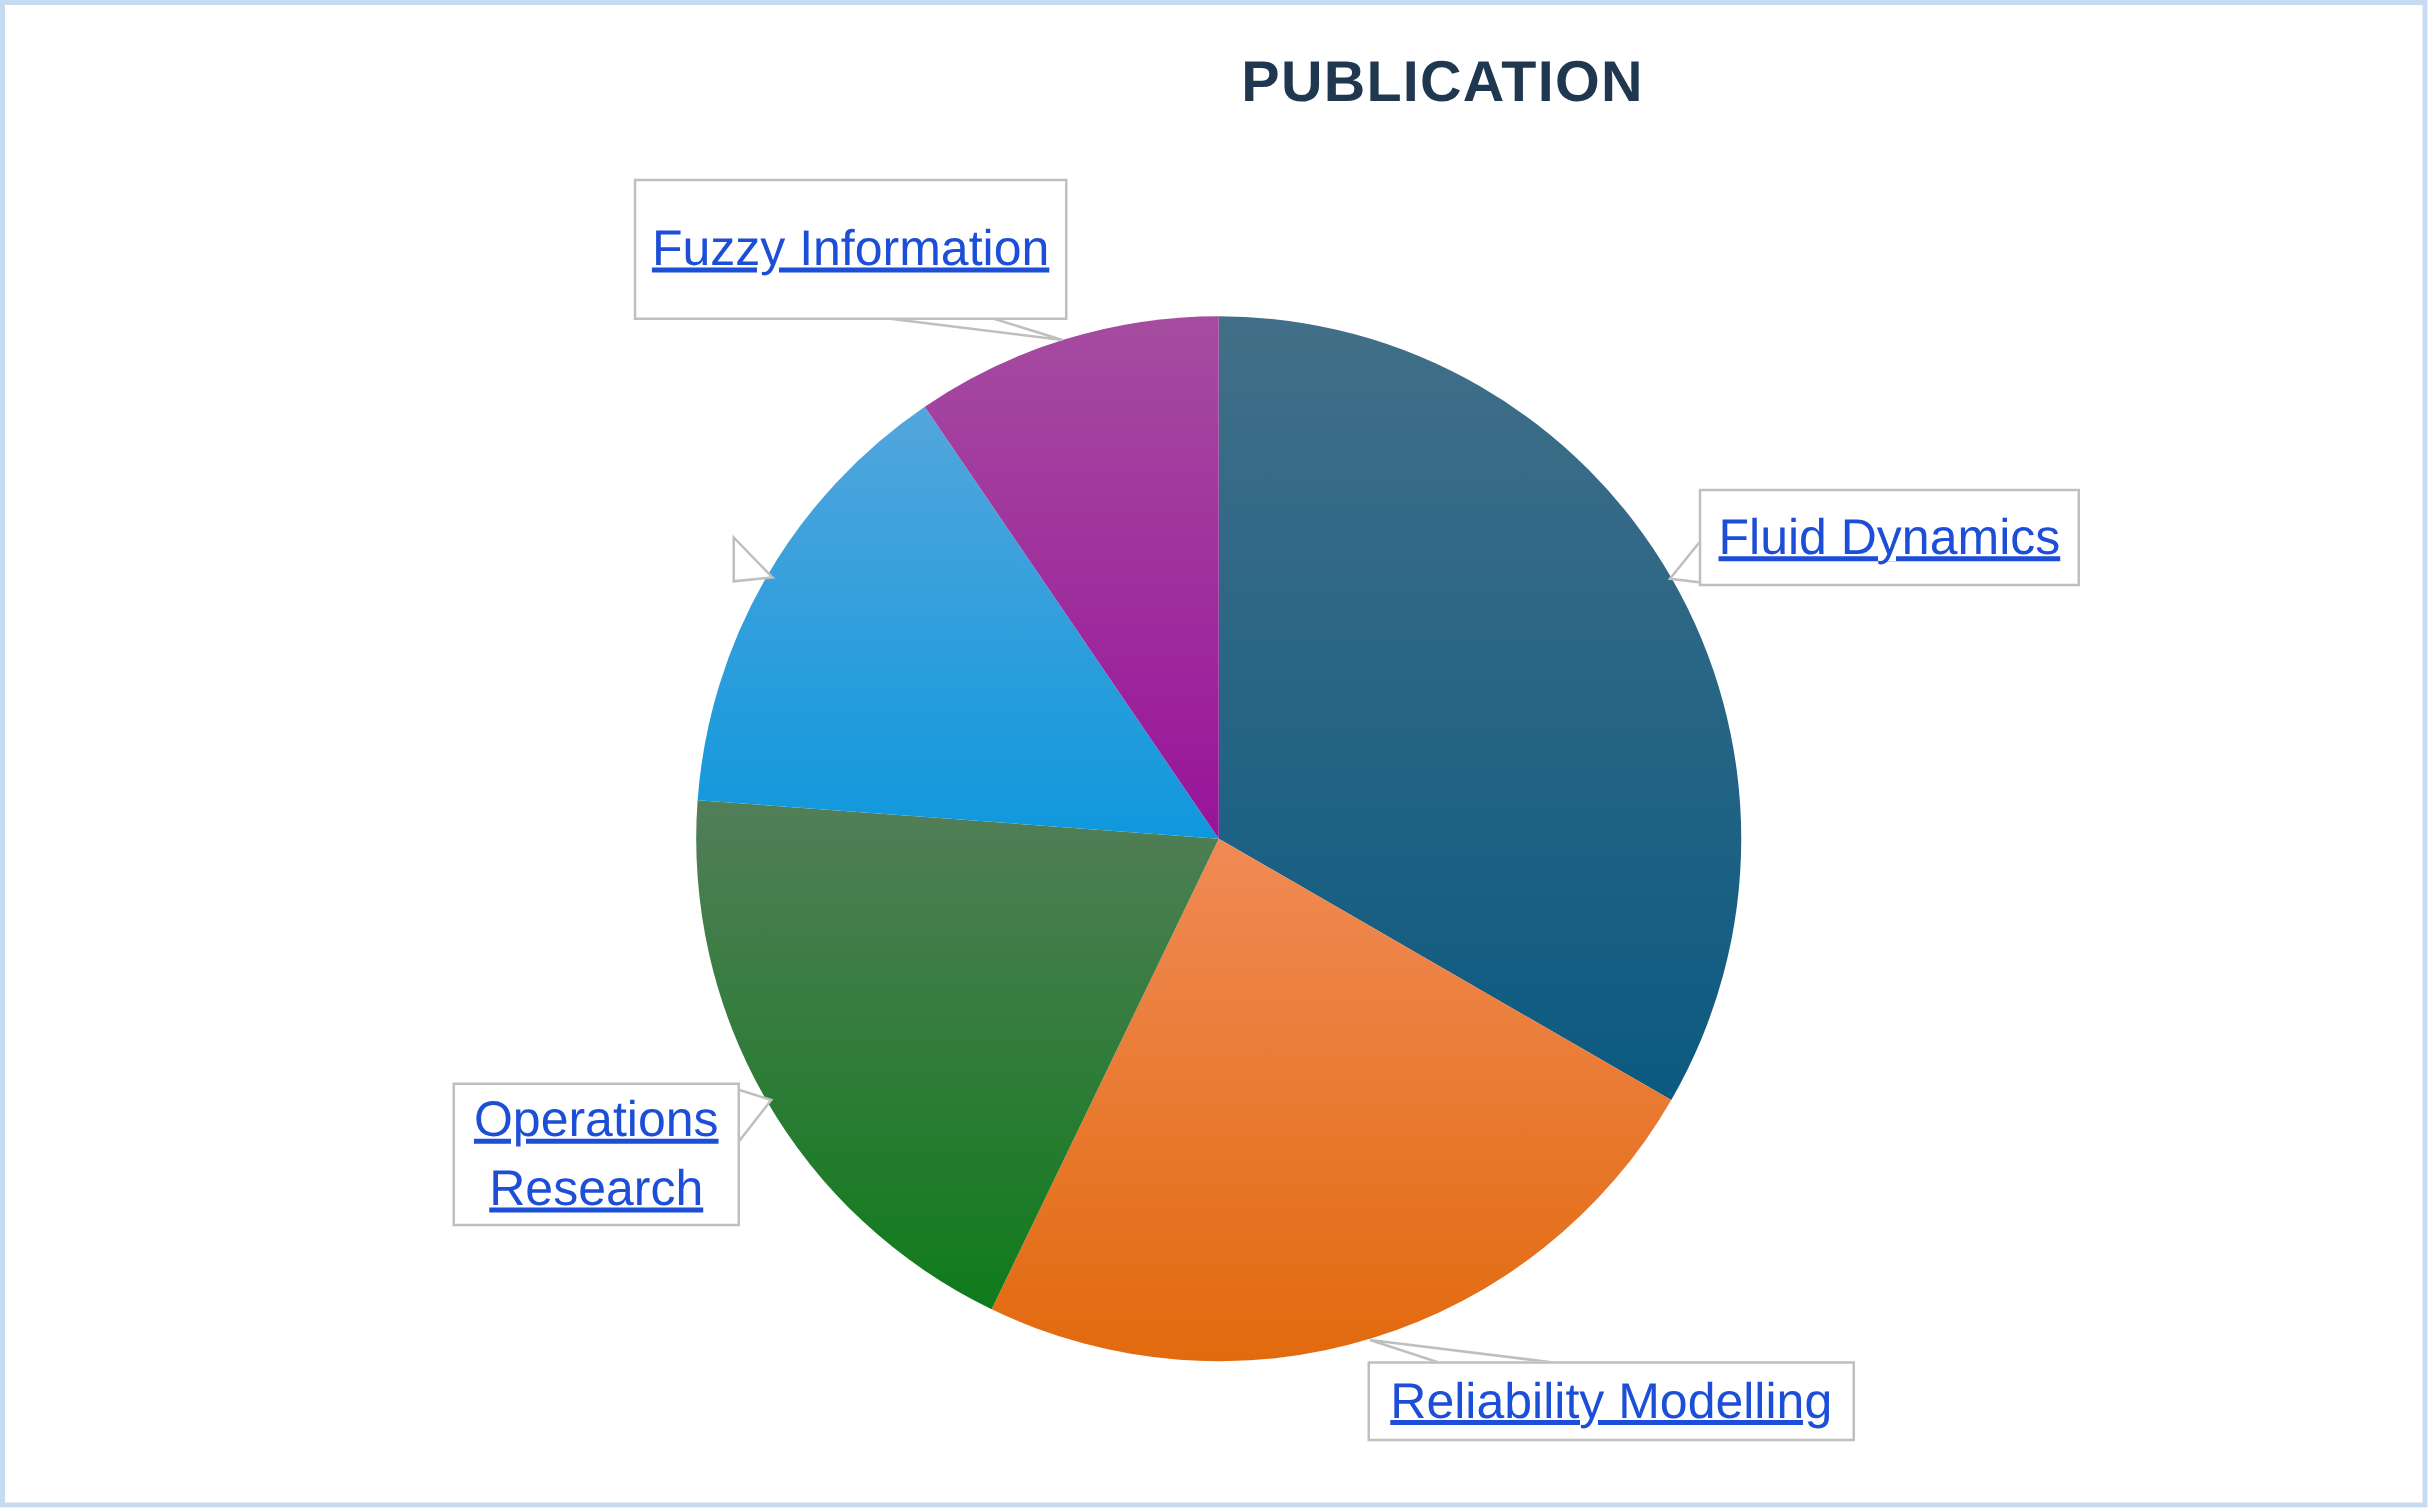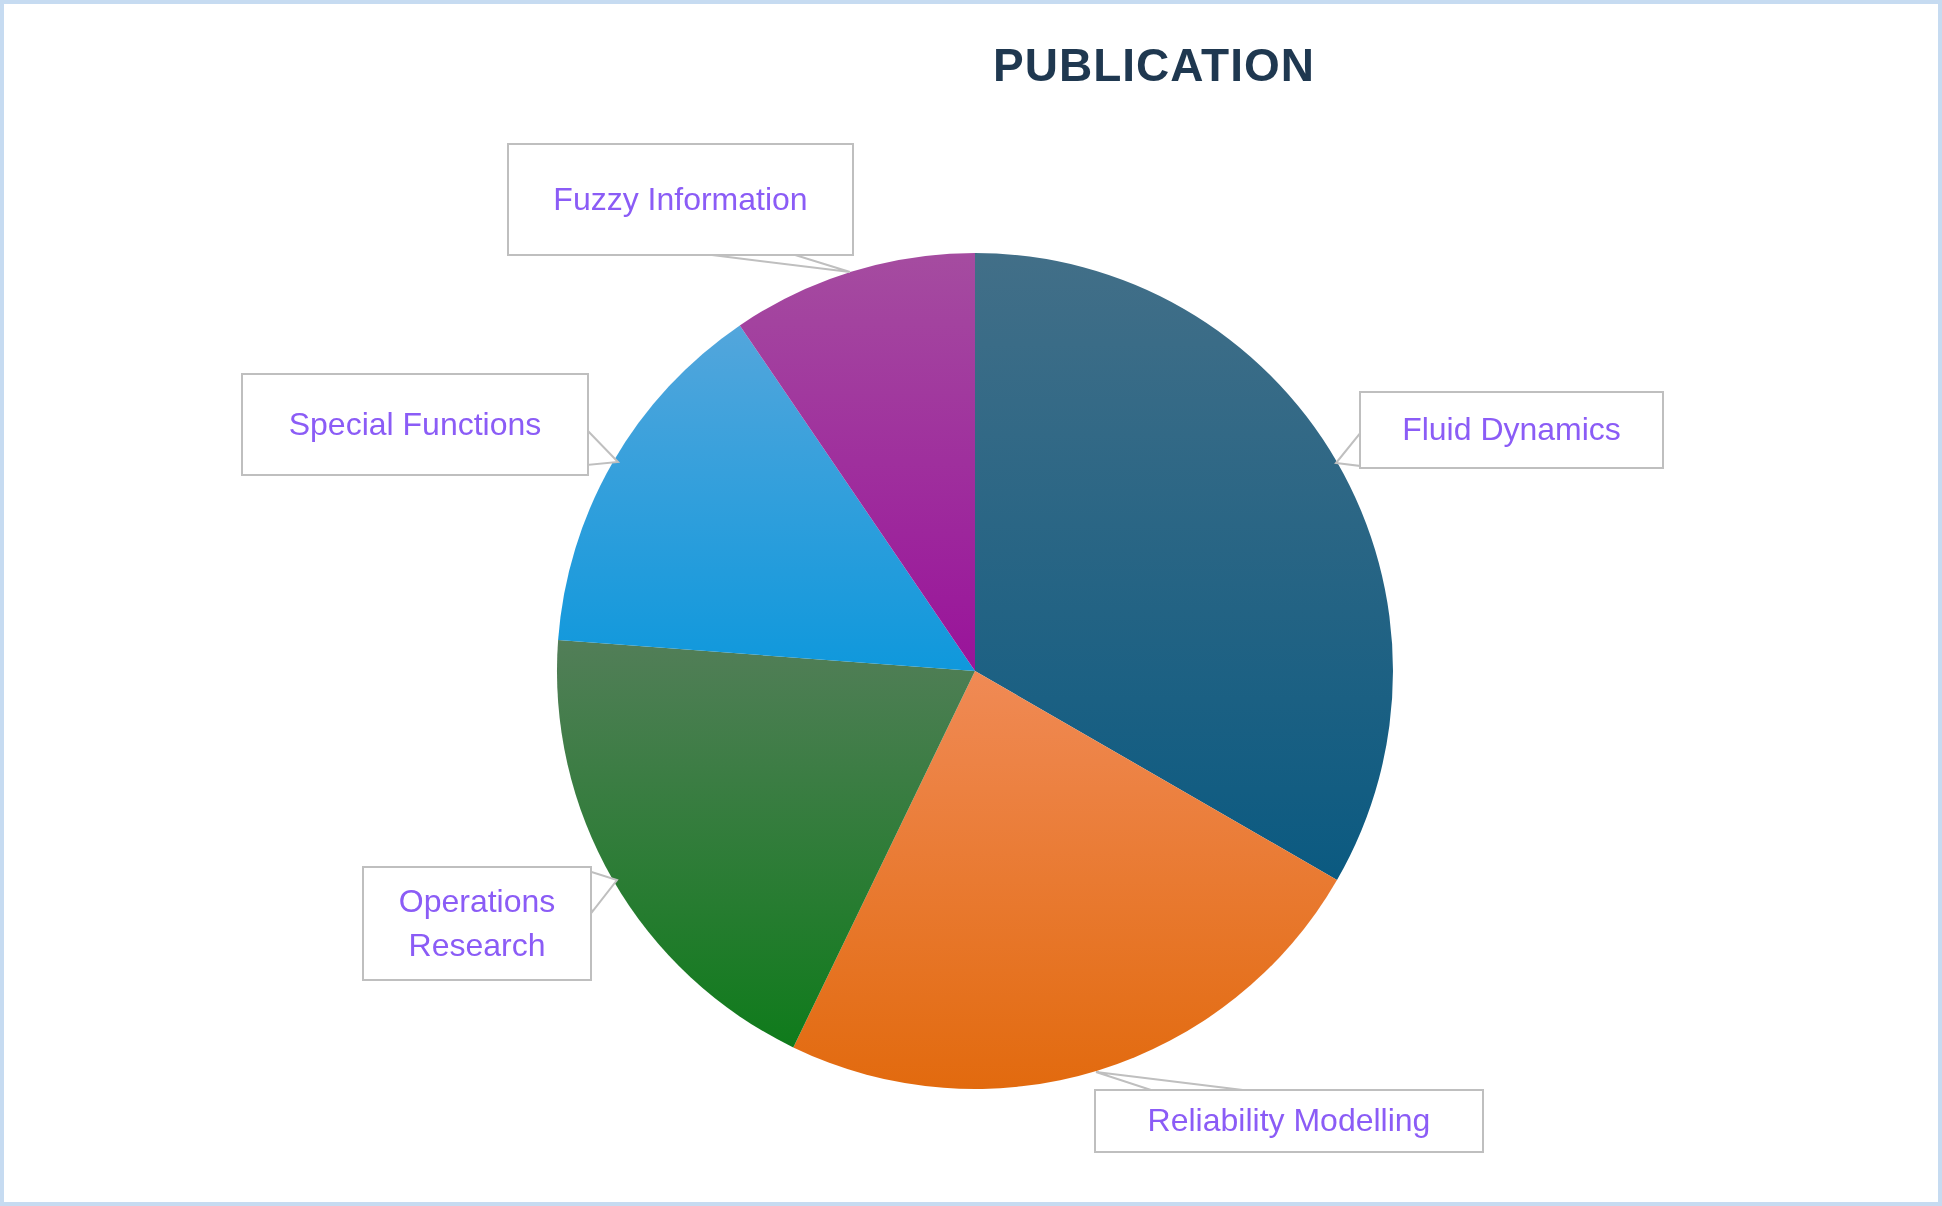--- a/index.html
+++ b/index.html
@@ -23,24 +23,25 @@
     z-index:2;
   }
   #pie-svg{position:absolute;left:0;top:0;z-index:1;}
   .callout{
     position:absolute;
     box-sizing:border-box;
     background:#ffffff;
     border:2px solid #BFBFBF;
     display:flex;align-items:center;justify-content:center;
     text-align:center;
-    color:#8b5cf6;
-    font-size:32px;
+    color:#1d4ed8;
+    font-size:40px;
     line-height:1.37;
     z-index:2;
+    text-decoration:underline;
   }
   .co-fuzzy{left:503px;top:139px;width:347px;height:113px;}
   .co-special{left:237px;top:369px;width:348px;height:103px;}
   .co-operations{left:358px;top:862px;width:230px;height:115px;justify-content:center;}
   .co-reliability{left:1090px;top:1085px;width:390px;height:64px;}
   .co-fluid{left:1355px;top:387px;width:305px;height:78px;}
 </style>
 </head>
 <body>
 
@@ -78,23 +79,20 @@
       <polygon points="700,250 788,250 846,268" fill="#FFFFFF" stroke="#BFBFBF" stroke-width="2"></polygon>
       <polygon points="583,426 583,461 614,458" fill="#FFFFFF" stroke="#BFBFBF" stroke-width="2"></polygon>
       <polygon points="575,864 588,908 613,876" fill="#FFFFFF" stroke="#BFBFBF" stroke-width="2"></polygon>
       <polygon points="1150,1087 1247,1087 1092,1068" fill="#FFFFFF" stroke="#BFBFBF" stroke-width="2"></polygon>
       <polygon points="1357,428 1357,462 1332,459" fill="#FFFFFF" stroke="#BFBFBF" stroke-width="2"></polygon>
     </svg>
 
   <div class="callout co-fuzzy">
     <span>Fuzzy Information</span>
   </div>
-  <div class="callout co-special">
-    <span>Special Functions</span>
-  </div>
   <div class="callout co-operations">
     <span>Operations Research</span>
   </div>
   <div class="callout co-reliability">
     <span>Reliability Modelling</span>
   </div>
   <div class="callout co-fluid">
     <span>Fluid Dynamics</span>
   </div>
 </div>

